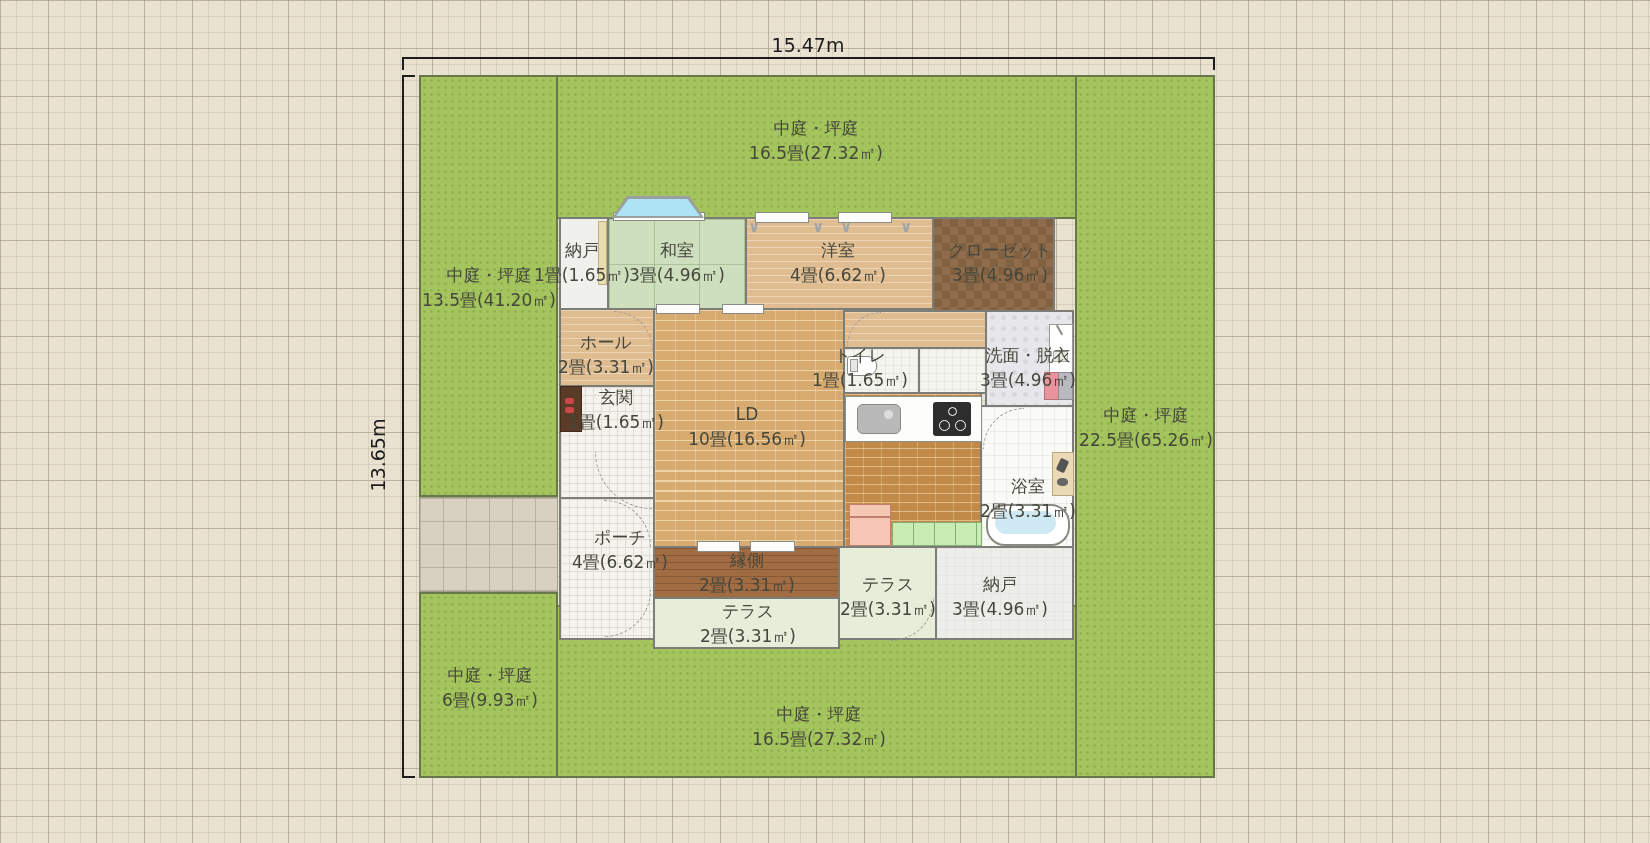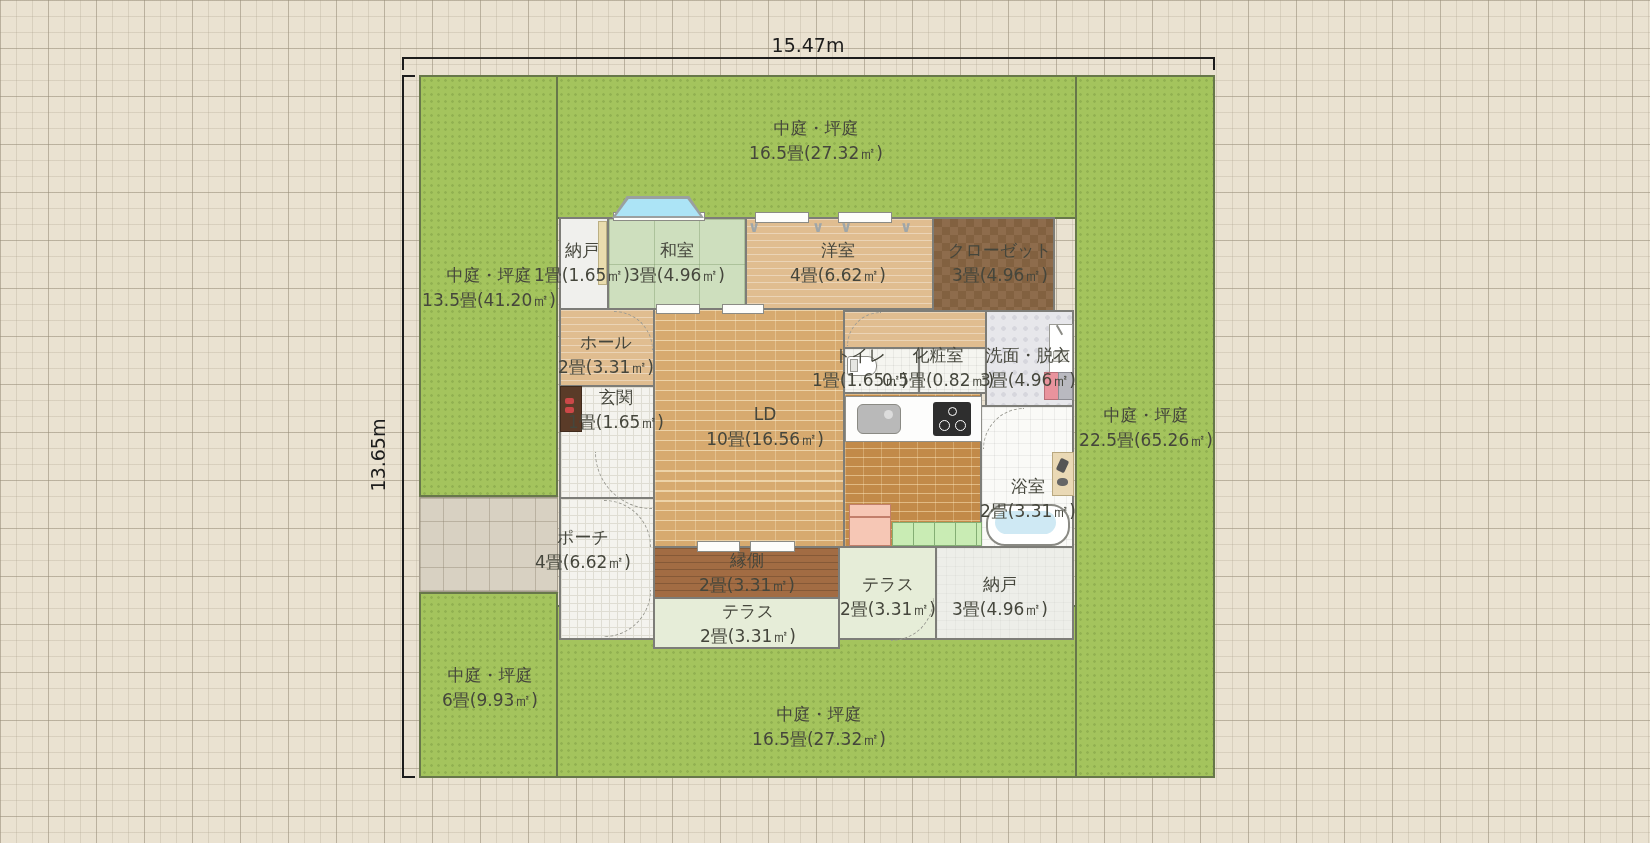--- a/index.html
+++ b/index.html
@@ -235,45 +235,41 @@
       <div>4畳(6.62㎡)</div>
   </div>
   <div class="lbl" style="left:1000px;top:238px;">
     <div>クローゼット</div>
       <div>3畳(4.96㎡)</div>
   </div>
   <div class="lbl" style="left:606px;top:330px;">
     <div>ホール</div>
       <div>2畳(3.31㎡)</div>
   </div>
-  <div class="lbl" style="left:765px;top:402px;">
+  <div class="lbl" style="left:747px;top:402px;">
     <div>LD</div>
       <div>10畳(16.56㎡)</div>
   </div>
   <div class="lbl" style="left:860px;top:343px;">
     <div>トイレ</div>
       <div>1畳(1.65㎡)</div>
   </div>
-  <div class="lbl" style="left:938px;top:343px;">
-    <div>化粧室</div>
-      <div>0.5畳(0.82㎡)</div>
-  </div>
   <div class="lbl" style="left:1028px;top:343px;">
     <div>洗面・脱衣</div>
       <div>3畳(4.96㎡)</div>
   </div>
   <div class="lbl" style="left:1028px;top:474px;">
     <div>浴室</div>
       <div>2畳(3.31㎡)</div>
   </div>
   <div class="lbl" style="left:616px;top:385px;">
     <div>玄関</div>
       <div>1畳(1.65㎡)</div>
   </div>
-  <div class="lbl" style="left:583px;top:525px;">
+  <div class="lbl" style="left:620px;top:525px;">
     <div>ポーチ</div>
       <div>4畳(6.62㎡)</div>
   </div>
   <div class="lbl" style="left:747px;top:548px;">
     <div>縁側</div>
       <div>2畳(3.31㎡)</div>
   </div>
   <div class="lbl" style="left:748px;top:599px;">
     <div>テラス</div>
       <div>2畳(3.31㎡)</div>

